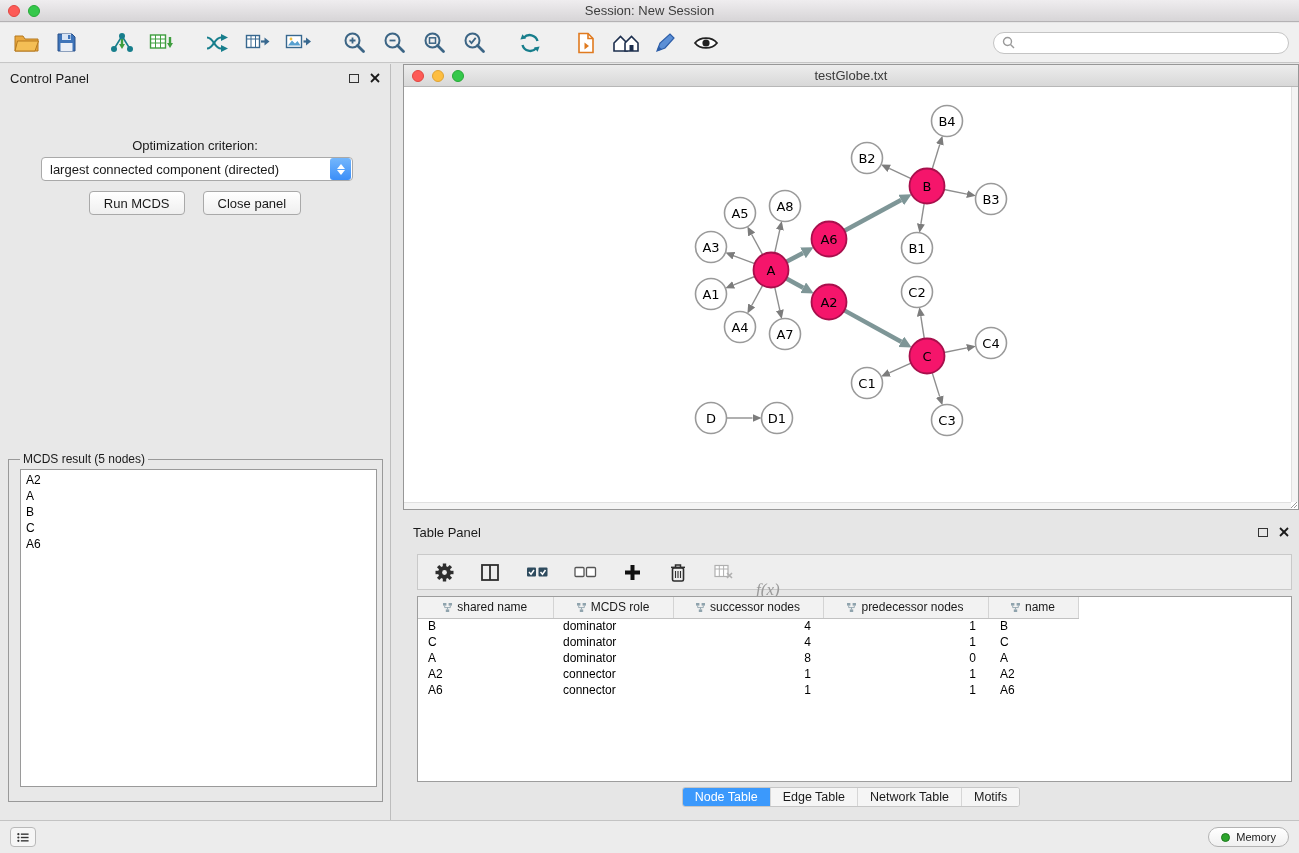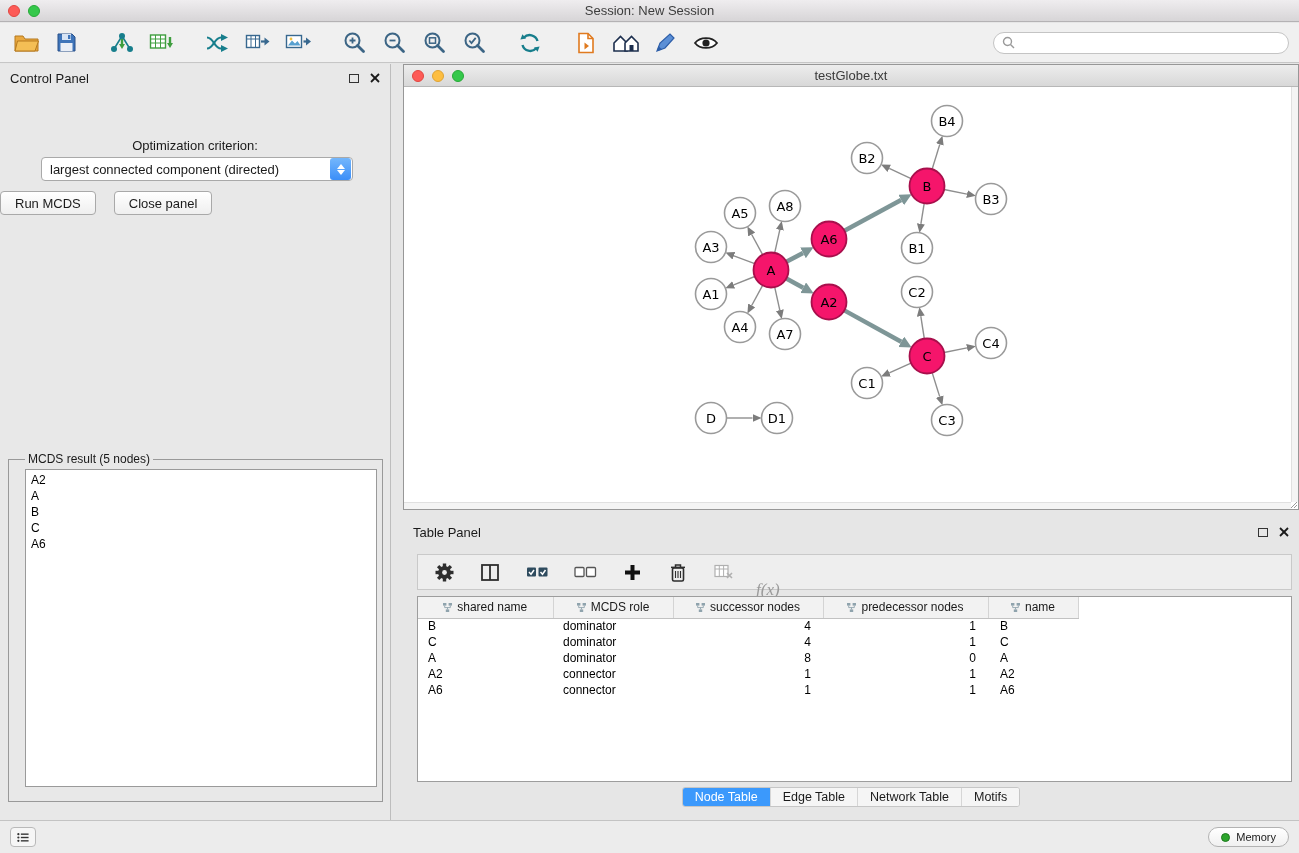--- a/index.html
+++ b/index.html
@@ -37,25 +37,25 @@
   .cp-tabs-strip { display:flex; background:#f5f5f5; border:1px solid #c6c6c6; border-radius:3px; overflow:hidden; }
   .cp-tab, .tp-tab { padding:3px 13px; font-size:13px; color:#1a1a1a; border-right:1px solid #d6d6d6; background:#f5f5f5; }
   .cp-tab:last-child, .tp-tab:last-child { border-right:none; }
   .cp-tab.active, .tp-tab.active { background:#3b99fc; color:#fff; }
   .opt-label { position:absolute; top:74px; left:0; right:0; text-align:center; font-size:13px; }
   .dropdown { position:absolute; top:93px; left:41px; width:312px; height:24px; background:#fff;
     border:1px solid #a9a9a9; border-radius:4px; display:flex; align-items:center; }
   .dropdown-value { flex:1; font-size:13px; padding-left:8px; white-space:nowrap; overflow:hidden; }
   .dropdown-stepper { width:21px; height:22px; background:linear-gradient(#74b7fc,#3b8ef8);
     border-radius:3px; margin-right:1px; display:flex; flex-direction:column; align-items:center; justify-content:center; gap:1px; }
-  .btn-row { position:absolute; top:127px; left:0; right:0; display:flex; gap:18px; }
+  .btn-row { position:absolute; top:127px; left:0; right:0; display:flex; justify-content:center; gap:18px; }
   .btn { height:24px; background:linear-gradient(#ffffff,#efefef); border:1px solid #a9a9a9;
     border-radius:4px; font-size:13px; padding:0 14px; font-family:"Liberation Sans",sans-serif; color:#1a1a1a; }
   .mcds-fieldset { position:absolute; top:388px; left:8px; width:375px; height:350px;
-    border:1px solid #999; padding:3px 5px 6px 16px; margin:0; }
+    border:1px solid #999; padding:3px 5px 6px 11px; margin:0; }
   .mcds-fieldset legend { font-size:12px; padding:0 3px; color:#1a1a1a; }
   .mcds-list { background:#fff; border:1px solid #9a9a9a; height:318px; overflow:hidden;
     font-size:12px; padding:2px 0; }
   .mcds-item { padding:0 5px; line-height:16px; color:#000; }
   
   .network-window { position:absolute; left:403px; top:64px; width:896px; height:446px;
     background:#fff; border:1px solid #979797; }
   .nw-titlebar { height:22px; background:linear-gradient(#ededed,#d8d8d8); border-bottom:1px solid #b7b7b7;
     display:flex; align-items:center; position:relative; }
   .nw-title { position:absolute; left:0; right:0; text-align:center; font-size:13px; color:#3a3a3a; }

